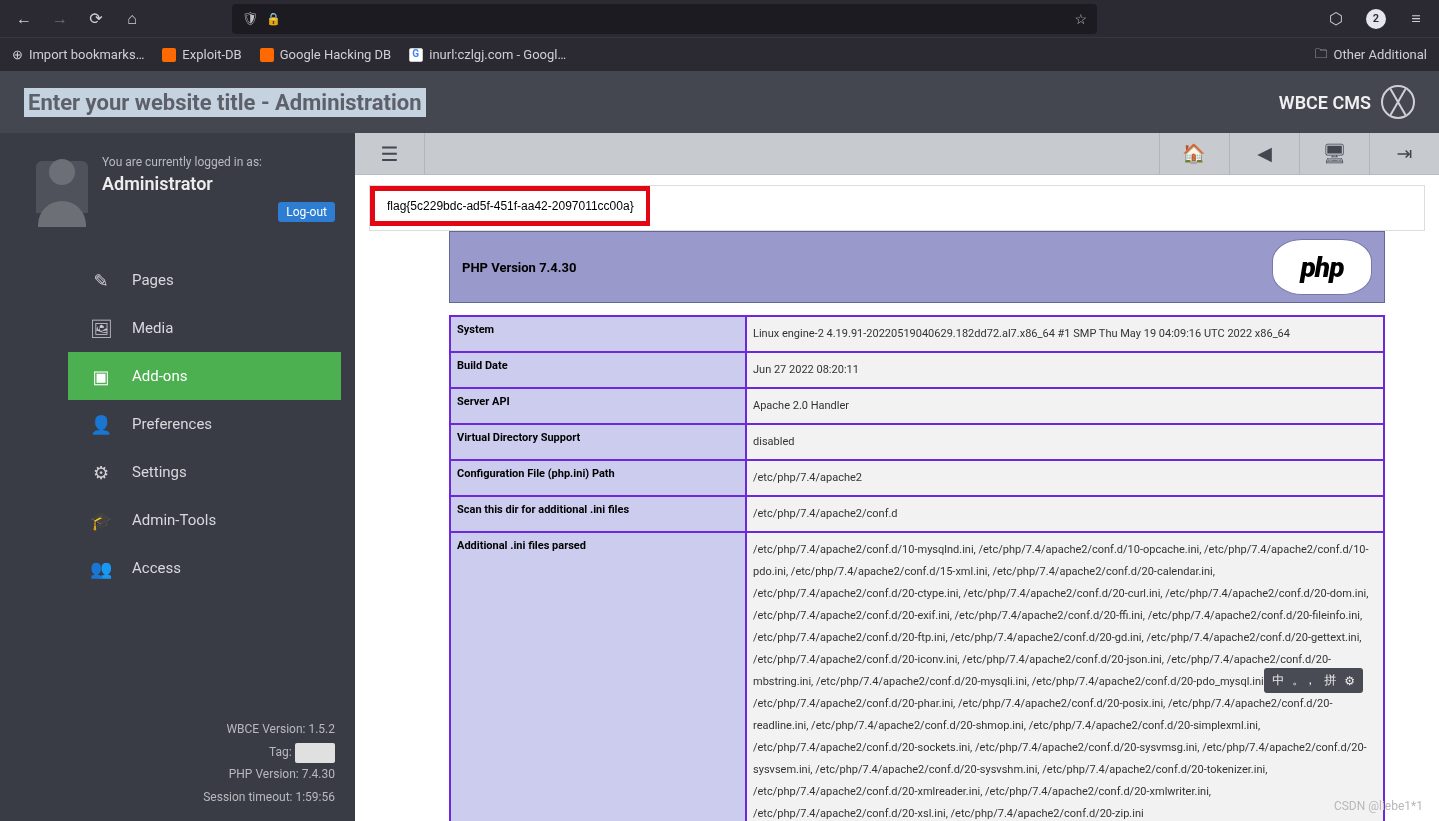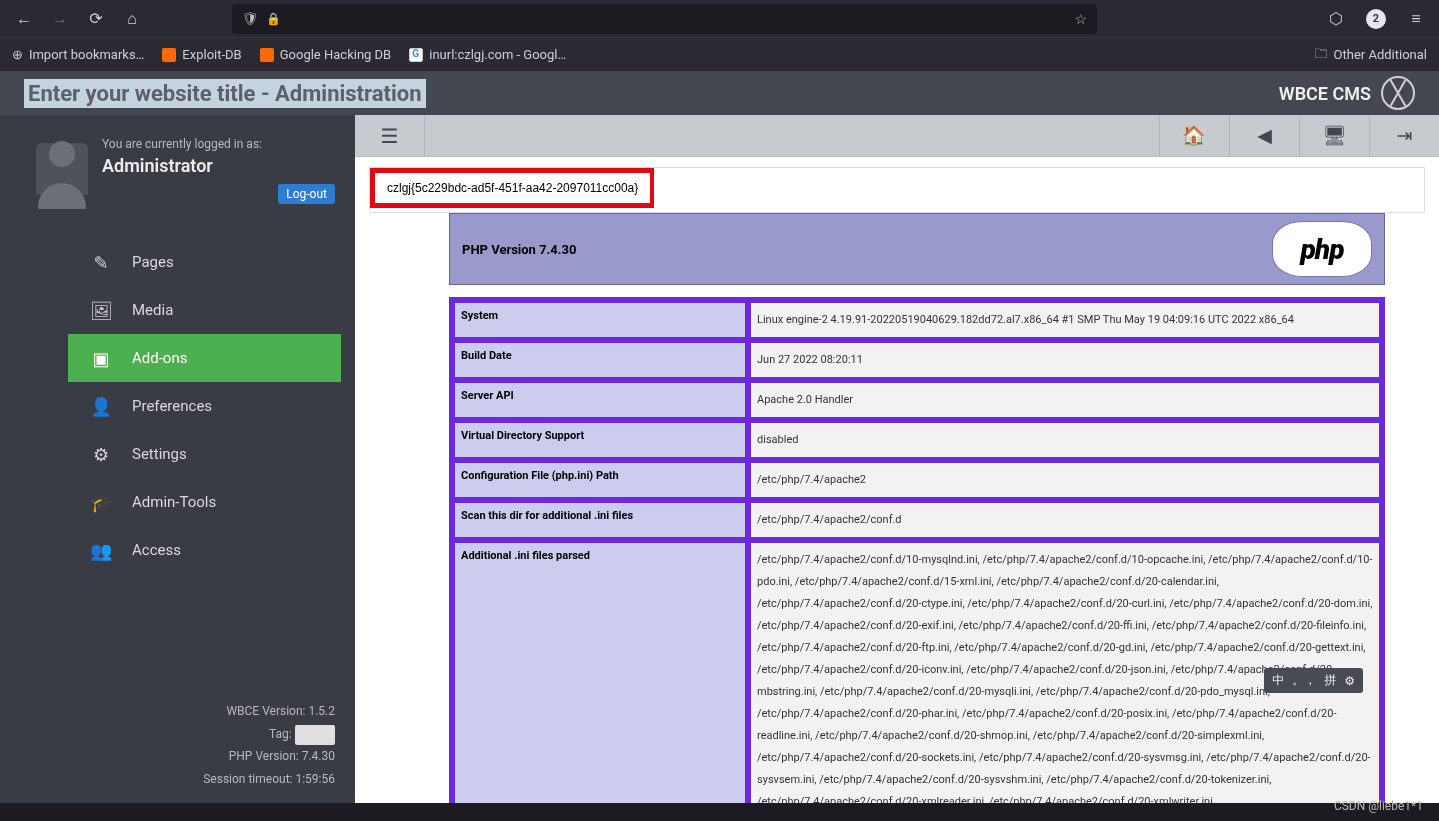--- a/index.html
+++ b/index.html
@@ -18,21 +18,21 @@
 .toolbar-right { display: flex; align-items: center; gap: 10px; }
 .toolbar-icon { width: 30px; height: 30px; display: flex; align-items: center; justify-content: center; color: #cfcfd8; }
 .avatar-circle { width: 20px; height: 20px; border-radius: 50%; background: #e6e6ee; color: #2b2a33; display: flex; align-items: center; justify-content: center; font-size: 11px; font-weight: 600; }
 .bookmarks-bar { height: 34px; background: #2b2a33; border-top: 1px solid #38373f; display: flex; align-items: center; padding: 0 12px; gap: 18px; color: #cfcfd8; font-size: 13px; }
 .bm-item { display: flex; align-items: center; gap: 6px; }
 .bm-icon { width: 14px; height: 14px; background: #ff6a00; border-radius: 2px; display: inline-block; }
 .bm-icon.g { background: #4285f4; }
 .bm-right { margin-left: auto; display: flex; align-items: center; gap: 6px; }
 
 
-.app-header { height: 44px; background: #454750; display: flex; align-items: center; padding: 0 24px; justify-content: space-between; }
+.app-header { height: 62px; background: #454750; display: flex; align-items: center; padding: 0 24px; justify-content: space-between; }
 .site-title { font-size: 22px; font-weight: 700; color: #5e6069; background: #c5d2e0; padding: 2px 4px; }
 .brand-area { display: flex; align-items: center; gap: 10px; color: #f0f0f2; font-size: 18px; font-weight: 600; }
 .brand-logo { width: 34px; height: 34px; border-radius: 50%; border: 2px solid #d0d0d4; position: relative; }
 .brand-logo::before, .brand-logo::after { content: ""; position: absolute; background: #d0d0d4; }
 .brand-logo::before { width: 2px; height: 30px; left: 14px; top: 0; transform: rotate(30deg); }
 .brand-logo::after { width: 2px; height: 30px; left: 14px; top: 0; transform: rotate(-30deg); }
 
 
 .app-body { display: flex; height: calc(821px - 37px - 34px - 62px); }
 .sidebar { width: 355px; background: #3a3c45; color: #d6d7db; display: flex; flex-direction: column; }
@@ -61,21 +61,21 @@
 .content-inner { flex: 1; padding: 10px 14px 0 14px; overflow-y: auto; overflow-x: hidden; }
 .flag-box { border: 5px solid #e30613; padding: 8px 12px; font-size: 12px; font-family: Arial, sans-serif; display: inline-block; margin-bottom: 4px; min-width: 260px; border-right-width: 4px; }
 .flag-wrapper { border: 1px solid #d5d5d5; padding: 0; position: relative; }
 
 
 .phpinfo { margin: 0 40px 0 80px; font-family: Arial, sans-serif; font-size: 12px; }
 .php-header { background: #9999cc; border: 1px solid #666699; height: 72px; display: flex; align-items: center; justify-content: space-between; padding: 0 12px; }
 .php-header h1 { font-size: 13px; font-weight: 700; color: #000; }
 .php-logo { width: 100px; height: 56px; background: #fff; border: 1px solid #7777aa; border-radius: 30px / 22px; display: flex; align-items: center; justify-content: center; font-style: italic; font-weight: 900; font-size: 28px; color: #000; letter-spacing: -1px; }
 .php-table { width: 100%; border-collapse: collapse; margin-top: 12px; }
-.php-table td { border: 6px solid #6d28d9; padding: 6px 6px; vertical-align: top; }
+.php-table td { border: 2px solid #6d28d9; padding: 6px 6px; vertical-align: top; }
 .php-table td.k { background: #ccccee; width: 296px; font-weight: 700; color: #000; font-size: 11px; }
 .php-table td.v { background: #f2f2f2; color: #333; font-size: 11px; line-height: 2.0; }
 
 
 .ime-float { position: absolute; right: 76px; top: 668px; background: #484a54; color: #eee; padding: 4px 8px; font-size: 12px; display: flex; align-items: center; gap: 8px; border-radius: 3px; }
 .watermark { position: absolute; right: 16px; bottom: 8px; font-size: 12px; color: #b8b8b8; }
 </style>
 </head>
 <body>
 
@@ -187,21 +187,21 @@
       <div class="hamburger">☰</div>
       <div class="ct-right">
         <div class="ct-btn">🏠</div>
         <div class="ct-btn">◀</div>
         <div class="ct-btn">🖥</div>
         <div class="ct-btn">⇥</div>
       </div>
     </div>
     <div class="content-inner">
       <div class="flag-wrapper" style="border:1px solid #ddd; padding:0; margin-bottom:0;">
-        <div class="flag-box">czlgj{5c229bdc-ad5f-451f-aa42-2097011cc00a}</div>
+        <div class="flag-box">flag{5c229bdc-ad5f-451f-aa42-2097011cc00a}</div>
       </div>
 
       <div class="phpinfo">
         <div class="php-header">
           <h1>PHP Version 7.4.30</h1>
           <div class="php-logo">php</div>
         </div>
         <table class="php-table">
           <tbody id="php-rows">
               <tr>

